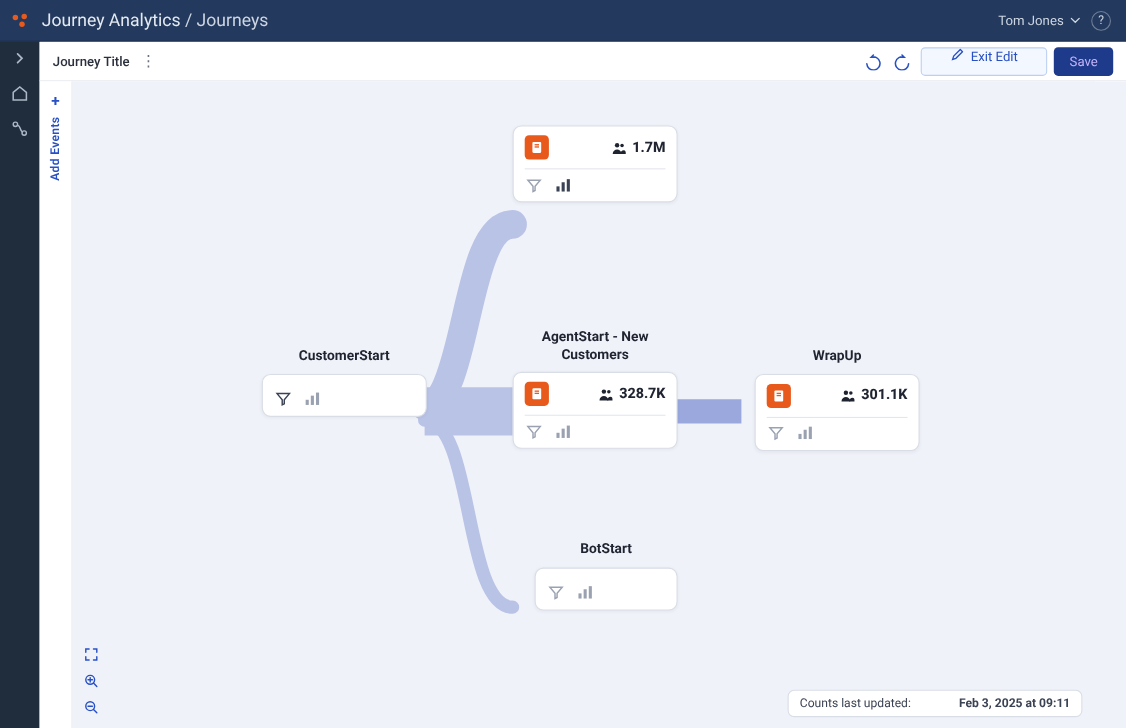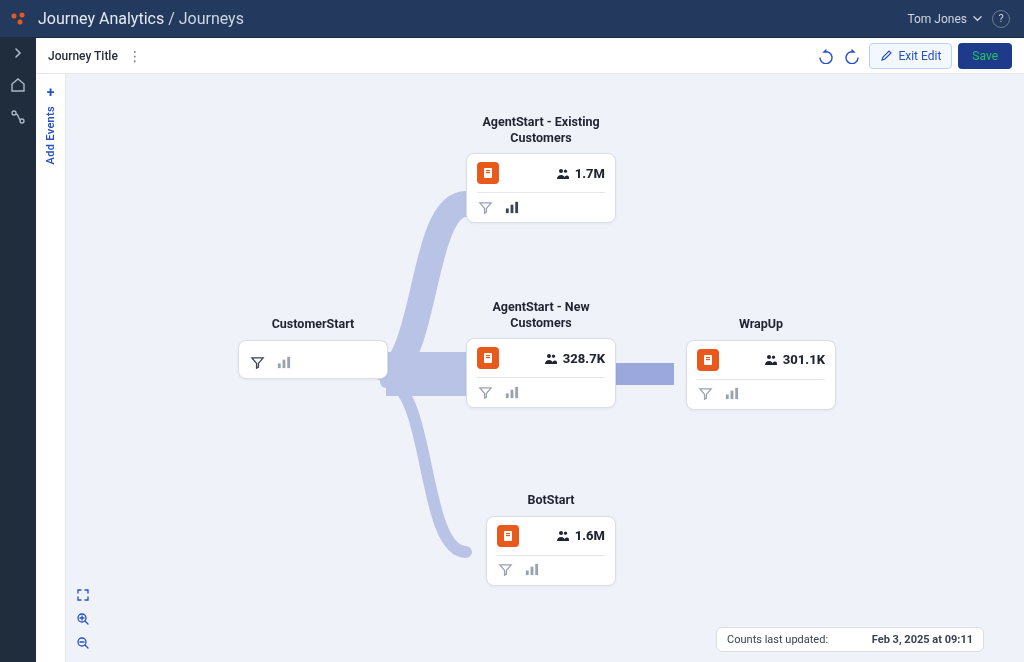--- a/index.html
+++ b/index.html
@@ -27,22 +27,22 @@
   
   .subheader {
     position: absolute; top: 38px; left: 36px; right: 0; height: 36px; background: #fff;
     border-bottom: 1px solid #e6e8ee; display:flex; align-items:center; padding: 0 12px;
     font-size: 12px; color:#2a2f3c;
   }
   .subheader .title { font-weight: 500; }
   .subheader .more { margin-left: 10px; font-size: 14px; color:#6b7280; cursor:pointer; }
   .subheader .sp { flex:1; }
   .subheader .ibtn { width:26px;height:26px;display:flex;align-items:center;justify-content:center;border-radius:4px;color:#2750c4; }
-  .subheader .exit { height:26px;padding:0 10px;border:1px solid #bcd0f2;color:#2750c4;font-size:12px;border-radius:4px;display:flex;align-items:center;gap:6px;background:#f3f7ff; margin-left:4px;}
-  .subheader .save { height:26px;padding:0 14px;background:#1e3a8a;color:#22c55e;font-size:12px;border-radius:4px;display:flex;align-items:center;margin-left:6px; }
+  .subheader .exit { height:26px;padding:0 26px;border:1px solid #bcd0f2;color:#2750c4;font-size:12px;border-radius:4px;display:flex;align-items:flex-start;gap:6px;background:#f3f7ff; margin-left:4px;}
+  .subheader .save { height:26px;padding:0 14px;background:#1e3a8a;color:#c4b5fd;font-size:12px;border-radius:4px;display:flex;align-items:center;margin-left:6px; }
 
   
   .siderail {
     position: absolute; top: 74px; left: 36px; width: 30px; bottom: 0; background:#fff; border-right:1px solid #e6e8ee;
     display:flex; flex-direction:column; align-items:center; padding-top:10px;
   }
   .siderail .plus { color:#2750c4; font-size:14px; font-weight:700; }
   .siderail .vtext { writing-mode: vertical-rl; transform: rotate(180deg); font-size:11px; color:#2750c4; margin-top:6px; letter-spacing:.3px; font-weight:600; }
 
   
@@ -196,21 +196,20 @@
               <rect x="2" y="9" width="3" height="5" fill="currentColor"></rect>
               <rect x="7" y="5" width="3" height="9" fill="currentColor"></rect>
               <rect x="12" y="2" width="3" height="12" fill="currentColor"></rect>
             </svg>
           </div>
       </div>
     </div>
   </div>
 
   <div class="node" style="left:400px; top:40px;">
-    <div class="label">AgentStart - Existing Customers</div>
     <div class="card">
       <div class="row1">
         <div class="badge">
             <svg width="12" height="12" viewBox="0 0 12 12">
               <rect x="2" y="1" width="8" height="10" rx="1" fill="#fff"></rect>
               <rect x="4" y="3" width="4" height="1.2" fill="#e8591c"></rect>
               <rect x="4" y="5" width="4" height="1.2" fill="#e8591c"></rect>
             </svg>
           </div>
         <div class="metric">
@@ -274,73 +273,55 @@
               <rect x="12" y="2" width="3" height="12" fill="currentColor"></rect>
             </svg>
           </div>
       </div>
     </div>
   </div>
 
   <div class="node" style="left:400px; top:418px;padding-left:20px;">
     <div class="label">BotStart</div>
     <div class="card">
+      <div class="row2">
+        <div class="toolico">
+            <svg viewBox="0 0 16 16" width="15" height="15">
+              <path d="M2 3h12l-5 6v4l-2 1v-5z" fill="none" stroke="currentColor" stroke-width="1.4"></path>
+            </svg>
+          </div>
+        <div class="toolico">
+            <svg viewBox="0 0 16 16" width="15" height="15">
+              <rect x="2" y="9" width="3" height="5" fill="currentColor"></rect>
+              <rect x="7" y="5" width="3" height="9" fill="currentColor"></rect>
+              <rect x="12" y="2" width="3" height="12" fill="currentColor"></rect>
+            </svg>
+          </div>
+      </div>
+    </div>
+  </div>
+
+  <div class="node" style="left:620px; top:242px;">
+    <div class="label">WrapUp</div>
+    <div class="card">
       <div class="row1">
         <div class="badge">
             <svg width="12" height="12" viewBox="0 0 12 12">
               <rect x="2" y="1" width="8" height="10" rx="1" fill="#fff"></rect>
               <rect x="4" y="3" width="4" height="1.2" fill="#e8591c"></rect>
               <rect x="4" y="5" width="4" height="1.2" fill="#e8591c"></rect>
             </svg>
           </div>
         <div class="metric">
           <svg width="13" height="13" viewBox="0 0 13 13">
               <circle cx="5" cy="4" r="2" fill="#1f2430"></circle>
               <path d="M1 12c0-2.5 2-4 4-4s4 1.5 4 4" fill="#1f2430"></path>
               <circle cx="9.5" cy="4.2" r="1.6" fill="#1f2430"></circle>
               <path d="M8 12c0-2 1.4-3.4 3-3.4s2 1 2 3.4" fill="#1f2430"></path>
             </svg>
-          <span>1.6M</span>
-        </div>
-      </div>
-      <div class="row2">
-        <div class="toolico">
-            <svg viewBox="0 0 16 16" width="15" height="15">
-              <path d="M2 3h12l-5 6v4l-2 1v-5z" fill="none" stroke="currentColor" stroke-width="1.4"></path>
-            </svg>
-          </div>
-        <div class="toolico">
-            <svg viewBox="0 0 16 16" width="15" height="15">
-              <rect x="2" y="9" width="3" height="5" fill="currentColor"></rect>
-              <rect x="7" y="5" width="3" height="9" fill="currentColor"></rect>
-              <rect x="12" y="2" width="3" height="12" fill="currentColor"></rect>
-            </svg>
-          </div>
-      </div>
-    </div>
-  </div>
-
-  <div class="node" style="left:620px; top:242px;">
-    <div class="label">WrapUp</div>
-    <div class="card">
-      <div class="row1">
-        <div class="badge">
-            <svg width="12" height="12" viewBox="0 0 12 12">
-              <rect x="2" y="1" width="8" height="10" rx="1" fill="#fff"></rect>
-              <rect x="4" y="3" width="4" height="1.2" fill="#e8591c"></rect>
-              <rect x="4" y="5" width="4" height="1.2" fill="#e8591c"></rect>
-            </svg>
-          </div>
-        <div class="metric">
-          <svg width="13" height="13" viewBox="0 0 13 13">
-              <circle cx="5" cy="4" r="2" fill="#1f2430"></circle>
-              <path d="M1 12c0-2.5 2-4 4-4s4 1.5 4 4" fill="#1f2430"></path>
-              <circle cx="9.5" cy="4.2" r="1.6" fill="#1f2430"></circle>
-              <path d="M8 12c0-2 1.4-3.4 3-3.4s2 1 2 3.4" fill="#1f2430"></path>
-            </svg>
           <span>301.1K</span>
         </div>
       </div>
       <div class="row2">
         <div class="toolico">
             <svg viewBox="0 0 16 16" width="15" height="15">
               <path d="M2 3h12l-5 6v4l-2 1v-5z" fill="none" stroke="currentColor" stroke-width="1.4"></path>
             </svg>
           </div>
         <div class="toolico">

